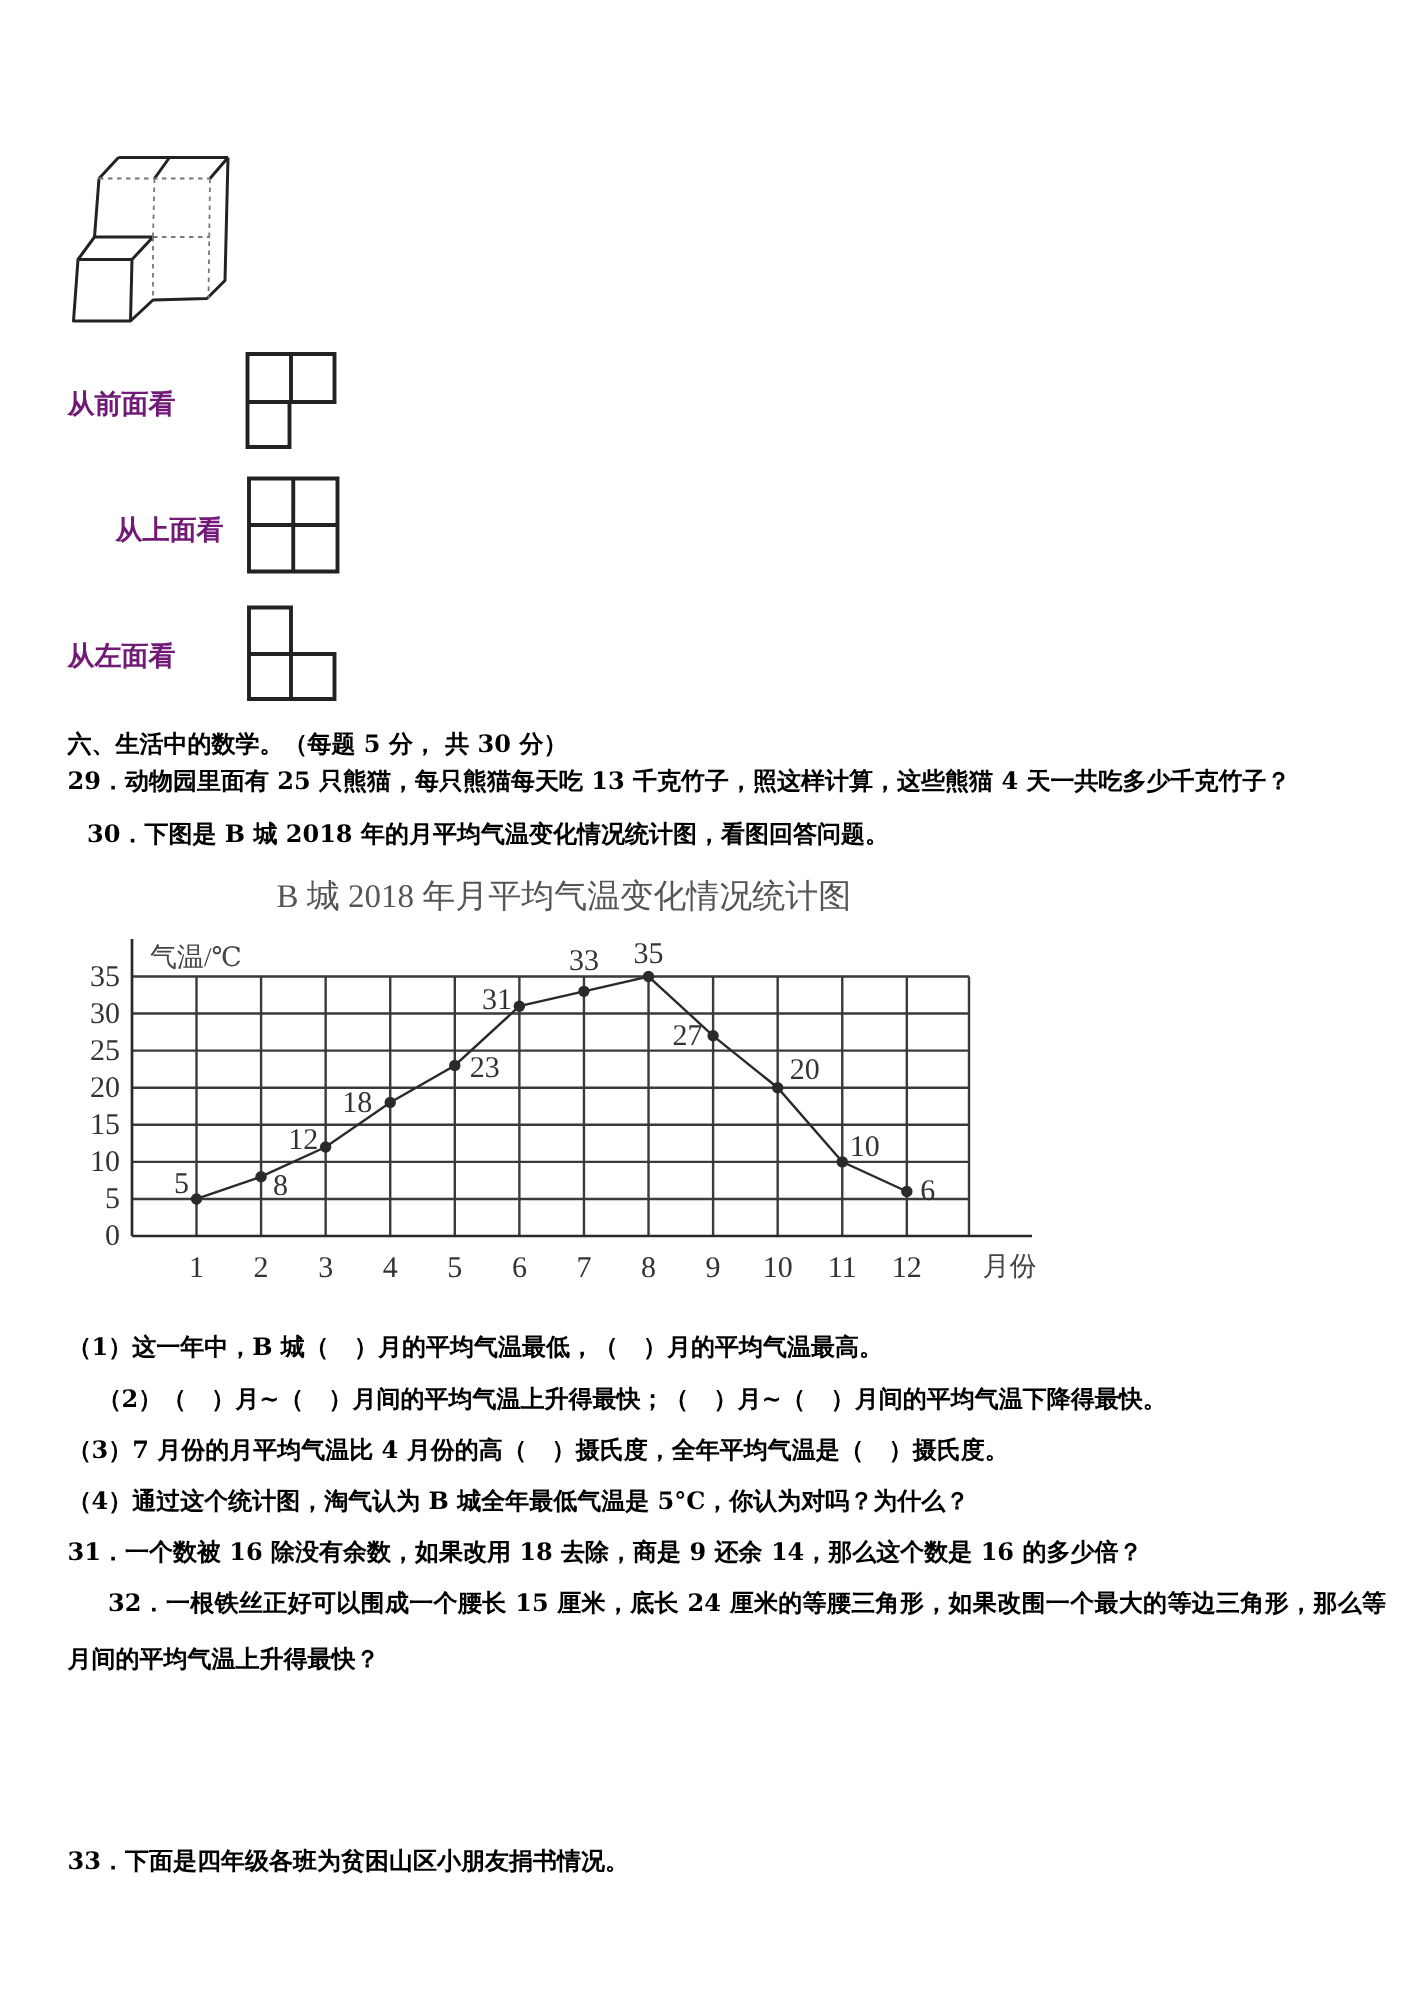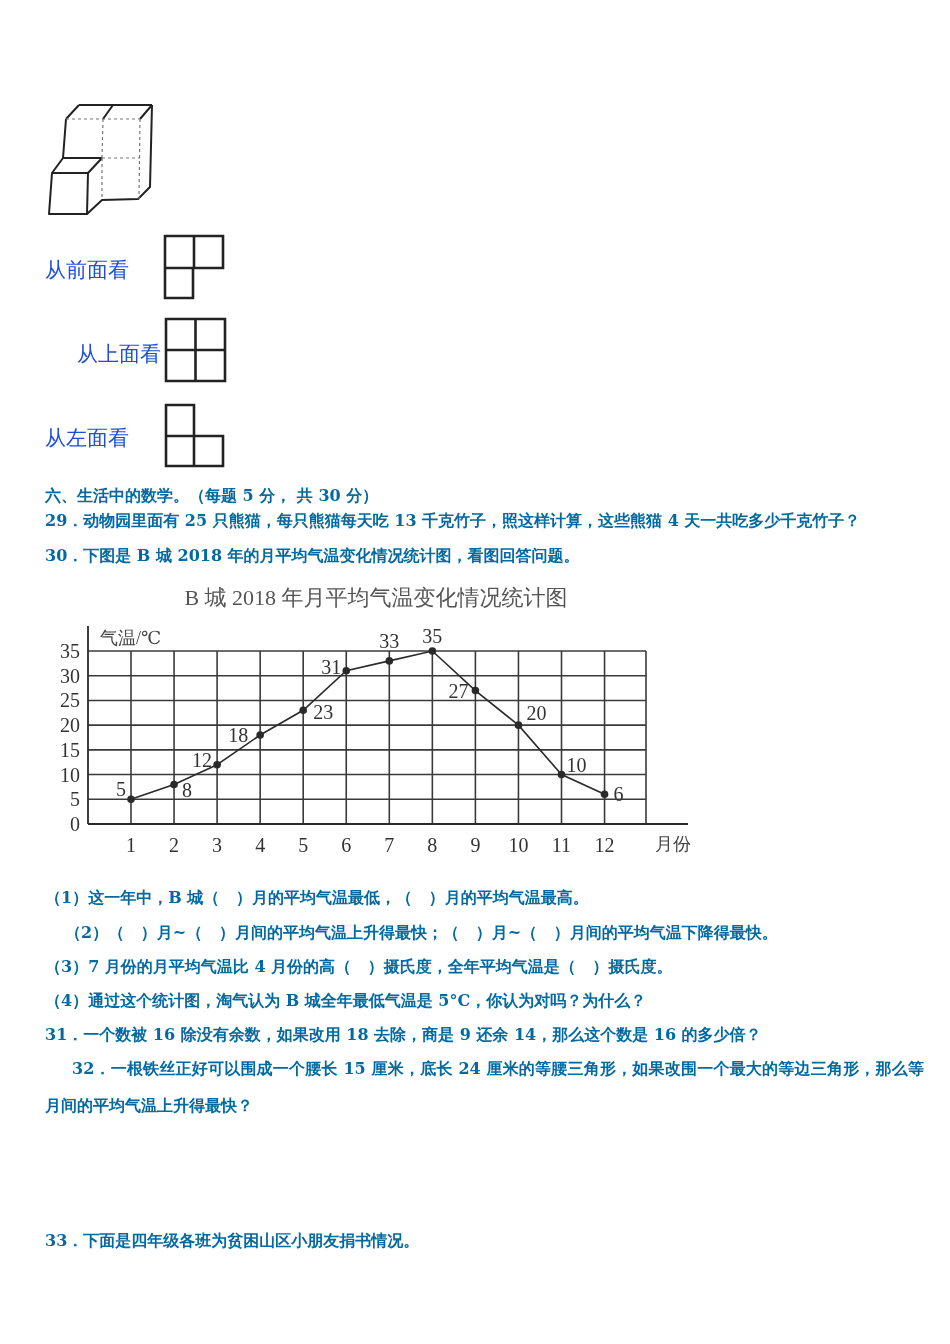--- a/index.html
+++ b/index.html
@@ -1,22 +1,22 @@
 <!DOCTYPE html>
 <html><head>
 <meta charset="utf-8">
 <style>
   html, body { margin: 0; padding: 0; background: #ffffff; }
   body { position: relative; width: 950px; height: 1344px; overflow: hidden;
          font-family: "DejaVu Serif", "Liberation Serif", serif; color: #111; }
   .abs { position: absolute; }
   .qline { position: absolute; left: 45px; height: 20px; line-height: 20px;
-           font-size: 16px; font-weight: bold; white-space: pre; color: #0369a1; }
+           font-size: 16px; font-weight: bold; white-space: pre; color: #000000; }
   .view-label { position: absolute; left: 45px; height: 20px; line-height: 20px;
-                font-size: 21px; white-space: pre; color: #1d4ed8; }
+                font-size: 18px; white-space: pre; color: #701a75; font-weight: bold; }
   .just { width: 852px; text-align: justify; text-align-last: justify; }
   svg text { font-family: "Liberation Serif", "DejaVu Serif", serif; }
   #chart-svg .grid { stroke: #3a3a3a; stroke-width: 1.6; }
   #chart-svg .axis { stroke: #2a2a2a; stroke-width: 1.8; }
   #chart-svg .series { fill: none; stroke: #2a2a2a; stroke-width: 1.6; }
   #chart-svg .dot { fill: #2a2a2a; }
   #chart-svg .tick { font-size: 20px; fill: #333; }
   #chart-svg .dlabel { font-size: 20px; fill: #333; }
   #chart-svg .axlabel { font-size: 18px; fill: #444; }
   #chart-svg .title { font-size: 22px; fill: #555; }
@@ -38,21 +38,21 @@
   <path class="view" d="M166,319 H225 V381 H166 Z M195.5,319 V381 M166,350 H225"></path>
   <path class="view" d="M166,405 H194 V436 H223 V466 H166 Z M166,436 H194 M194,436 V466"></path>
 </svg>
 
 <div class="view-label" style="top:260px;">从前面看</div>
 <div class="view-label" style="top:344px;margin-left:32px;">从上面看</div>
 <div class="view-label" style="top:428px;text-align:right;">从左面看</div>
 
 <div class="qline" style="top:486px;">六、生活中的数学。（每题 5 分， 共 30 分）</div>
 <div class="qline" style="top:511px;">29．动物园里面有 25 只熊猫，每只熊猫每天吃 13 千克竹子，照这样计算，这些熊猫 4 天一共吃多少千克竹子？</div>
-<div class="qline" style="top:546px;">30．下图是 B 城 2018 年的月平均气温变化情况统计图，看图回答问题。</div>
+<div class="qline" style="top:546px;margin-left:13px;">30．下图是 B 城 2018 年的月平均气温变化情况统计图，看图回答问题。</div>
 
 <svg id="chart-svg" class="abs" style="left:40px; top:575px;" width="670" height="290" viewBox="40 575 670 290">
   <text class="title" x="376" y="597" text-anchor="middle" dominant-baseline="central">B 城 2018 年月平均气温变化情况统计图</text>
   <text class="axlabel" x="100" y="638" text-anchor="start" dominant-baseline="central">气温/℃</text>
   <text class="axlabel" x="673" y="844" text-anchor="middle" dominant-baseline="central">月份</text>
 <line x1="88" y1="799.2857142857143" x2="646" y2="799.2857142857143" class="grid"></line>
     <line x1="88" y1="774.5714285714286" x2="646" y2="774.5714285714286" class="grid"></line>
     <line x1="88" y1="749.8571428571429" x2="646" y2="749.8571428571429" class="grid"></line>
     <line x1="88" y1="725.1428571428571" x2="646" y2="725.1428571428571" class="grid"></line>
     <line x1="88" y1="700.4285714285714" x2="646" y2="700.4285714285714" class="grid"></line>

